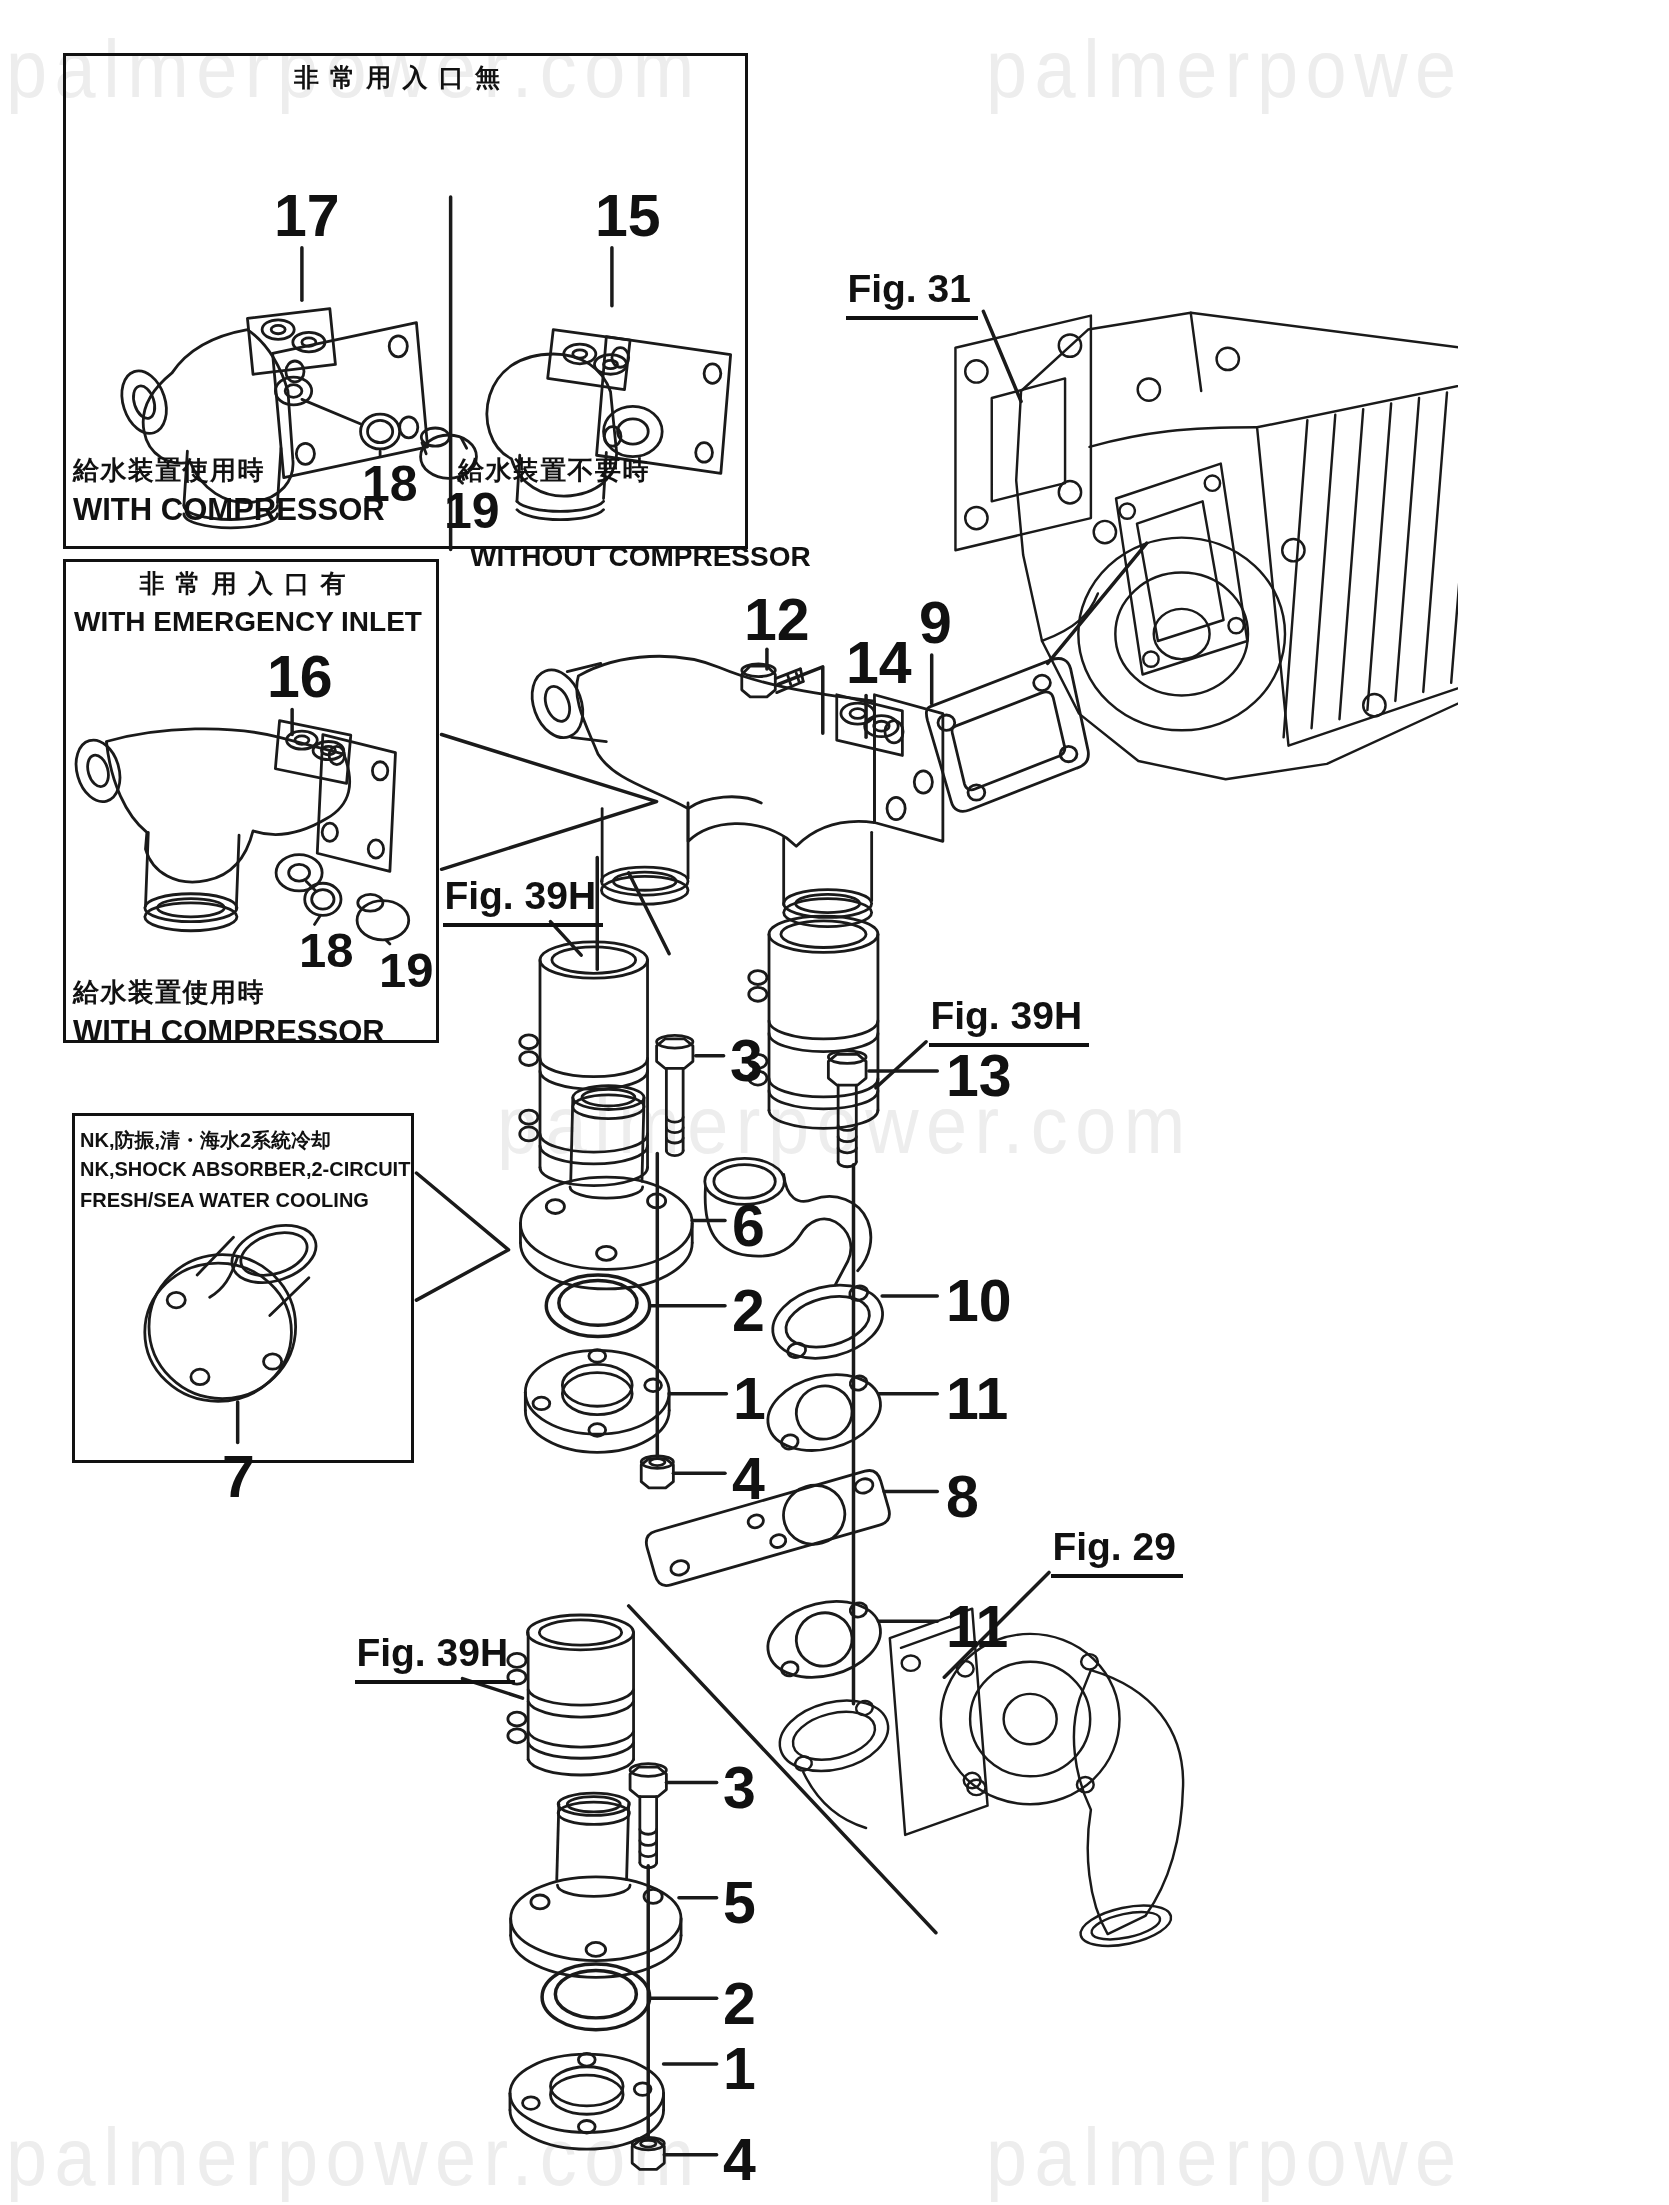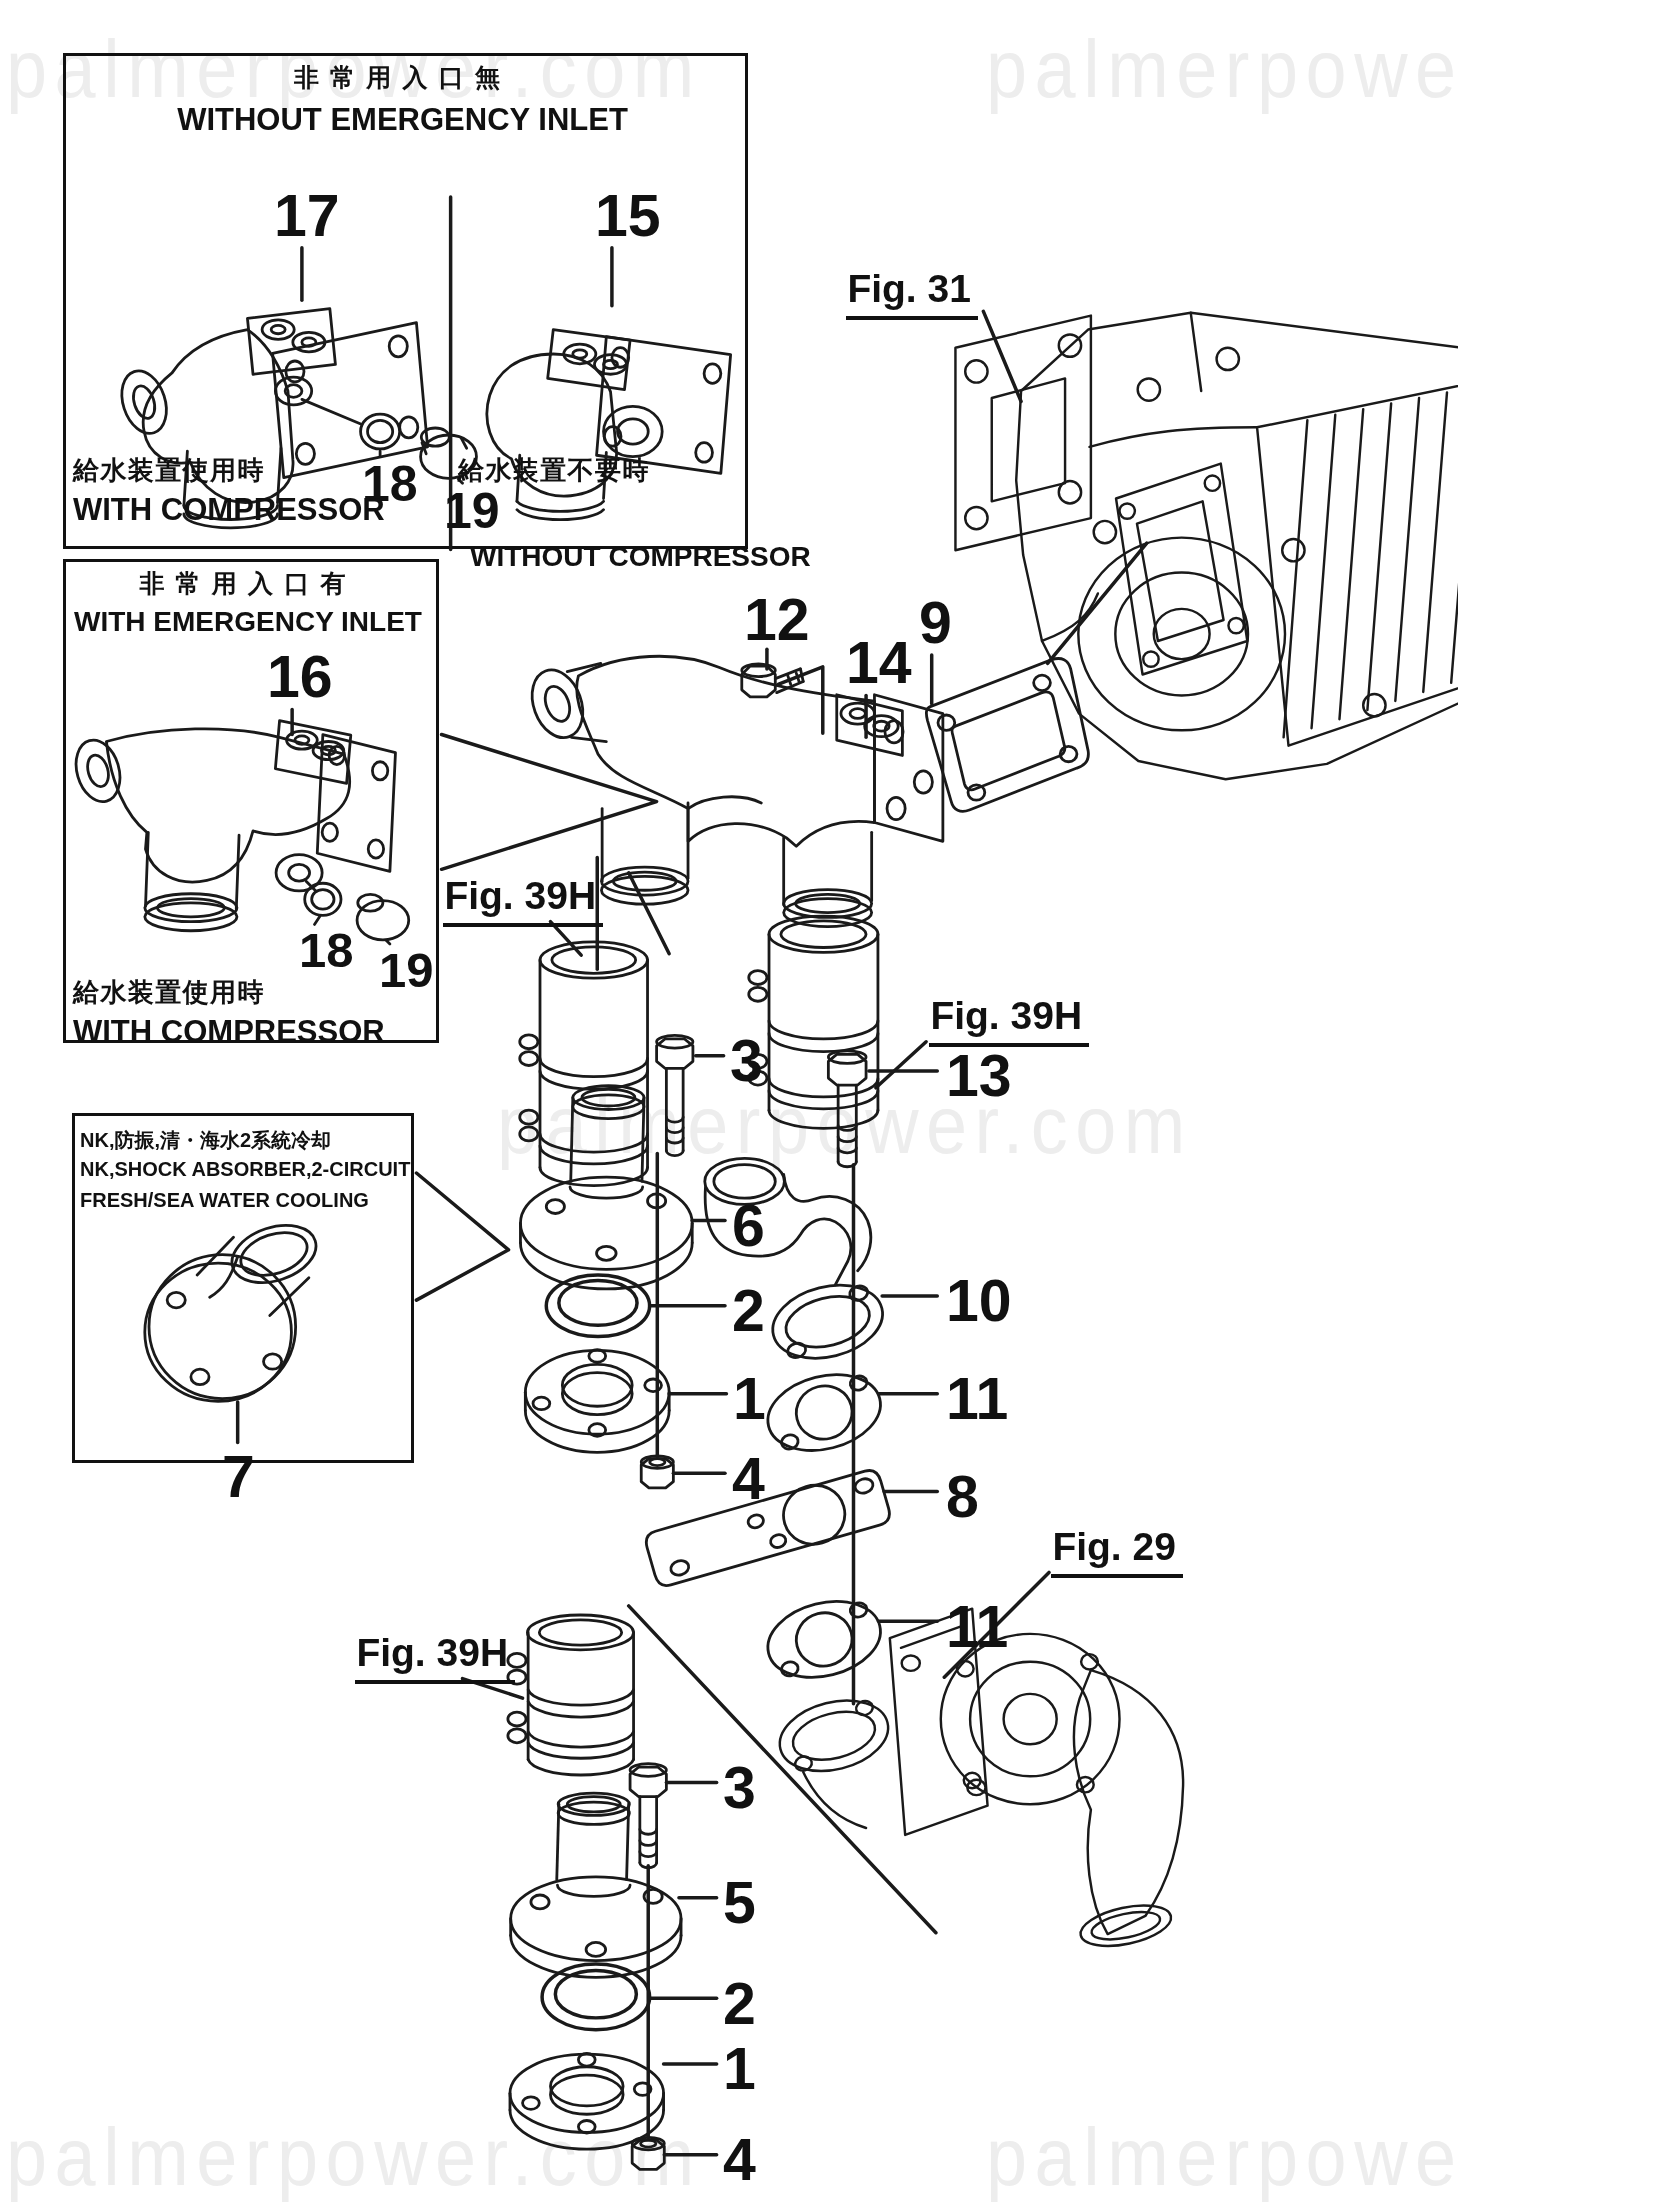--- a/index.html
+++ b/index.html
@@ -473,21 +473,20 @@
       <line x1="900" y1="2300" x2="1340" y2="2768"></line>
       <line x1="788" y1="1320" x2="832" y2="1368"></line>
       <line x1="1326" y1="1492" x2="1254" y2="1558"></line>
       <line x1="662" y1="2404" x2="748" y2="2432"></line>
       <line x1="1408" y1="446" x2="1462" y2="575"></line>
       <line x1="1502" y1="2252" x2="1352" y2="2402"></line>
     </g>
   </svg>
 
   <div class="t jp-title ctr" style="left:63px;top:61px;width:679px;">非常用入口無</div>
-  <div class="t en-title ctr" style="left:63px;top:102px;width:679px;">WITHOUT EMERGENCY INLET</div>
   <div class="t num" style="left:274px;top:187px;">17</div>
   <div class="t num" style="left:595px;top:187px;">15</div>
   <div class="t num" style="left:362px;top:459px;font-size:50px;">18</div>
   <div class="t num" style="left:444px;top:486px;font-size:50px;">19</div>
   <div class="t jp-cap" style="left:73px;top:453px;">給水装置使用時</div>
   <div class="t en-cap" style="left:73px;top:492px;">WITH COMPRESSOR</div>
   <div class="t jp-cap" style="left:458px;top:453px;">給水装置不要時</div>
   <div class="t en-cap-sm" style="left:470px;top:493px;margin-top:48px;">WITHOUT COMPRESSOR</div>
 
   <div class="t jp-title ctr" style="left:63px;top:567px;width:370px;">非常用入口有</div>

